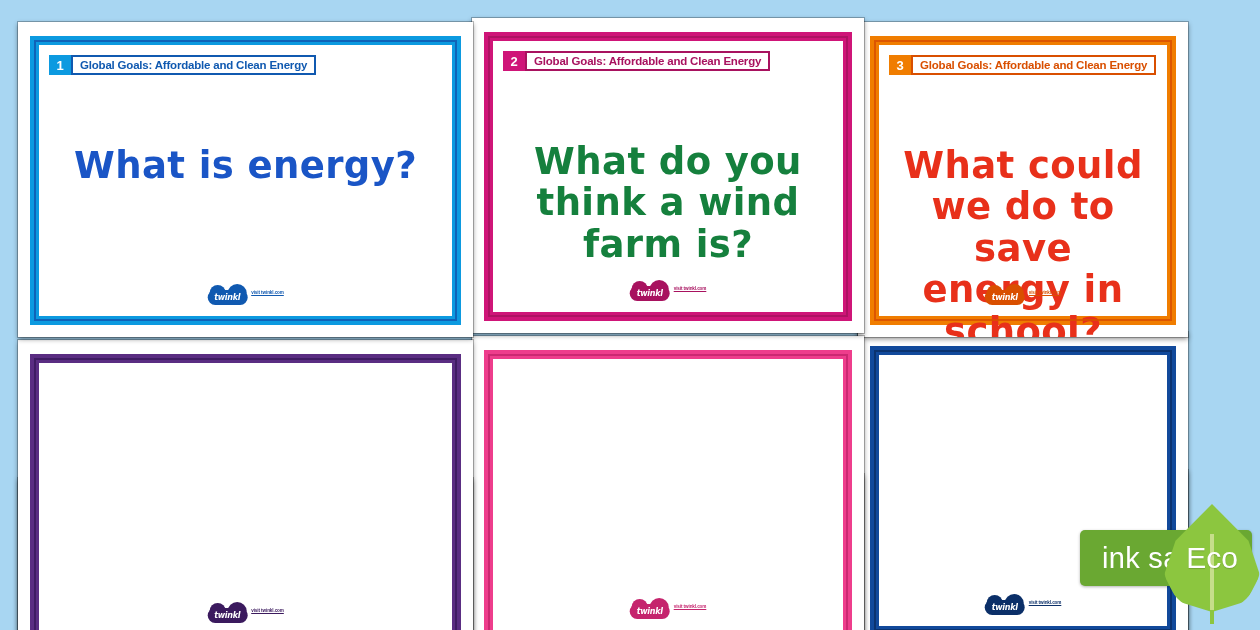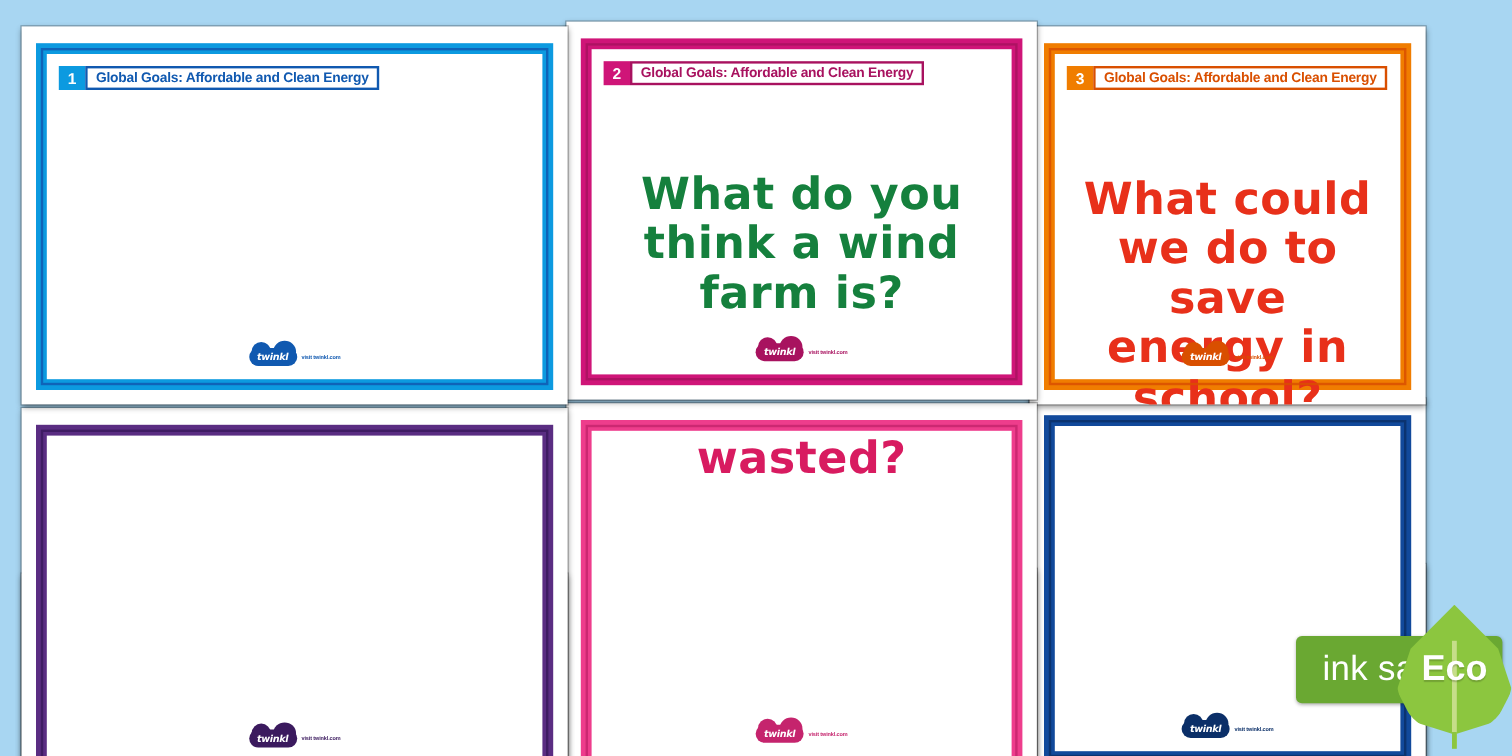--- a/index.html
+++ b/index.html
@@ -73,22 +73,23 @@
     font-size:37px;
     line-height:1.12;
     white-space:pre-line;
     letter-spacing:.4px;
   }
 
   
   .twinkl{
     position:absolute;
     left:50%; transform:translateX(-50%);
-    display:flex; align-items:center; gap:4px;
+    display:flex; gap:4px;
     height:15px;
+    text-decoration:underline;
   }
   .twinkl .cloud{
     position:relative;
     width:40px; height:15px;
     border-radius:9px;
     display:flex; align-items:center; justify-content:center;
   }
   .twinkl .cloud::before,
   .twinkl .cloud::after{
     content:""; position:absolute; border-radius:50%;
@@ -126,21 +127,21 @@
     font-size:29px;
     letter-spacing:.3px;
     box-shadow:0 1px 3px rgba(0,0,0,.3);
     font-family:"Liberation Sans", sans-serif;
     margin-right:-70px;
   }
   #eco .leafwrap{
     position:relative;
     width:96px; height:108px;
     margin-left:-18px;
-    display:flex; align-items:center; justify-content:center;font-weight:bold;
+    display:flex; align-items:center; justify-content:center;
   }
   #eco .leaf{
     position:absolute; inset:0;
     background:#8cc63f;
     border-radius:50% 50% 50% 50% / 62% 62% 38% 38%;
     clip-path:polygon(50% 0%, 88% 34%, 100% 66%, 86% 90%, 50% 100%, 14% 90%, 0% 66%, 12% 34%);
     border-radius:48px 48px 46px 46px;
   }
   #eco .stem{
     position:absolute;
@@ -162,20 +163,21 @@
 </head>
 <body>
 
 <div id="stage" style="background: rgb(168, 214, 242);">
     <div class="sheet" style="left: 18px; top: 22px; width: 455px; height: 315px; z-index: 30;">
       <div class="frame" style="border-color: rgb(12, 154, 224); color: rgb(16, 89, 176);">
         <div class="hdr">
           <div class="hdr-num" style="background: rgb(12, 154, 224);">1</div>
           <div class="hdr-txt" style="border-color: rgb(16, 89, 176); color: rgb(16, 89, 176);">Global Goals: Affordable and Clean Energy</div>
         </div>
+        <div class="q" style="color: rgb(26, 85, 198); top: 100px;">What is energy?</div>
         <div class="twinkl" style="top: 245px;">
           <div class="cloud" style="background: rgb(16, 89, 176);">
             <span class="cw">twinkl</span>
           </div>
           <span class="url" style="color: rgb(16, 89, 176);">visit twinkl.com</span>
         </div>
       </div>
     </div>
     <div class="sheet" style="left: 18px; top: 340px; width: 455px; height: 315px; z-index: 29;">
       <div class="frame" style="border-color: rgb(90, 45, 130); color: rgb(59, 26, 94);">
@@ -203,21 +205,20 @@
         <div class="twinkl" style="top: 245px;">
           <div class="cloud" style="background: rgb(168, 18, 95);">
             <span class="cw">twinkl</span>
           </div>
           <span class="url" style="color: rgb(168, 18, 95);">visit twinkl.com</span>
         </div>
       </div>
     </div>
     <div class="sheet" style="left: 472px; top: 336px; width: 392px; height: 315px; z-index: 19;">
       <div class="frame" style="border-color: rgb(238, 61, 140); color: rgb(197, 36, 109);">
-        <div class="q" style="color: rgb(216, 27, 96); top: 2px;">wasted?</div>
         <div class="twinkl" style="top: 245px;">
           <div class="cloud" style="background: rgb(197, 36, 109);">
             <span class="cw">twinkl</span>
           </div>
           <span class="url" style="color: rgb(197, 36, 109);">visit twinkl.com</span>
         </div>
       </div>
     </div>
     <div class="sheet" style="left: 472px; top: 474px; width: 392px; height: 315px; z-index: 18;">
       <div class="frame" style="border-color: rgb(232, 17, 45); color: rgb(184, 13, 35);"></div>

